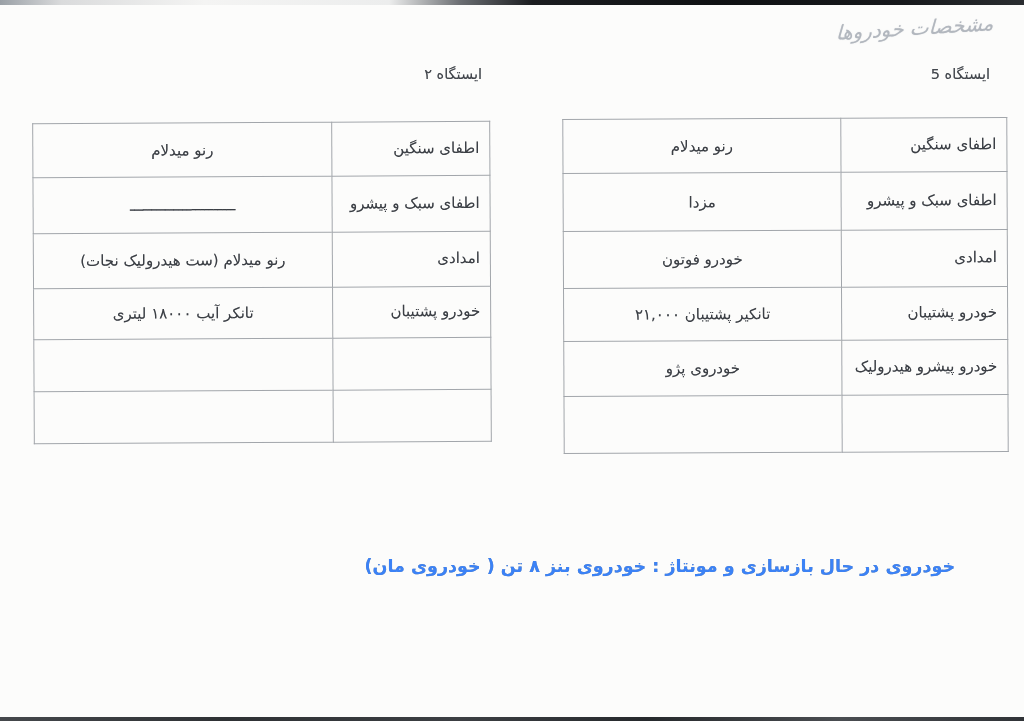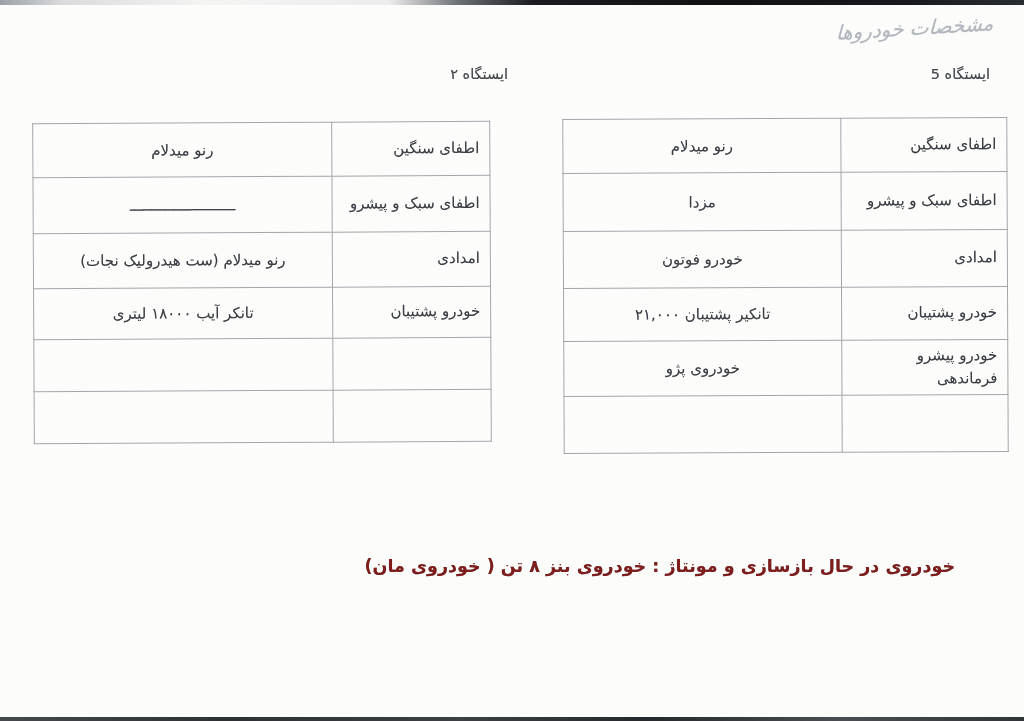--- a/index.html
+++ b/index.html
@@ -41,21 +41,21 @@
   }
   .station-title{
     position:absolute;top:66px;
     direction:rtl;
     font-size:14.5px;
     color:#43474d;
     text-shadow:0 0 .4px rgba(67,71,77,.45);
     white-space:nowrap;
   }
   .station1-title{right:34px;}
-  .station2-title{right:516px;}
+  .station2-title{right:542px;}
 
   table.spec{
     position:absolute;
     border-collapse:collapse;
     direction:rtl;
     table-layout:fixed;
     background:transparent;
   }
   table.spec td{
     border:1px solid #a2a6ab;
@@ -87,21 +87,21 @@
   .t2 tr:nth-child(5){height:52px;}
   .t2 tr:nth-child(6){height:52px;}
 
   .dash-value{color:#4a4e54;letter-spacing:0;font-size:15px;}
 
   .bottom-note{
     position:absolute;top:556px;right:69px;
     direction:rtl;
     font-size:17.5px;
     font-weight:bold;
-    color:#7f1d1d;
+    color:#3b82f6;
     text-shadow:0 0 .5px rgba(38,41,46,.5);
     white-space:nowrap;
   }
 </style>
 </head>
 <body>
 
 <div class="page">
 
   <div class="scan-edge-top"></div>
@@ -124,21 +124,21 @@
       </tr>
       <tr>
         <td class="label-cell">امدادی</td>
         <td class="value-cell">خودرو فوتون</td>
       </tr>
       <tr>
         <td class="label-cell">خودرو پشتیبان</td>
         <td class="value-cell">تانکیر پشتیبان ٢١,٠٠٠</td>
       </tr>
       <tr>
-        <td class="label-cell">خودرو پیشرو فرماندهی</td>
+        <td class="label-cell">خودرو پیشرو هیدرولیک</td>
         <td class="value-cell">خودروی پژو</td>
       </tr>
       <tr>
         <td class="label-cell"></td>
         <td class="value-cell"></td>
       </tr>
     </tbody>
   </table>
 
   <table class="spec t2">

